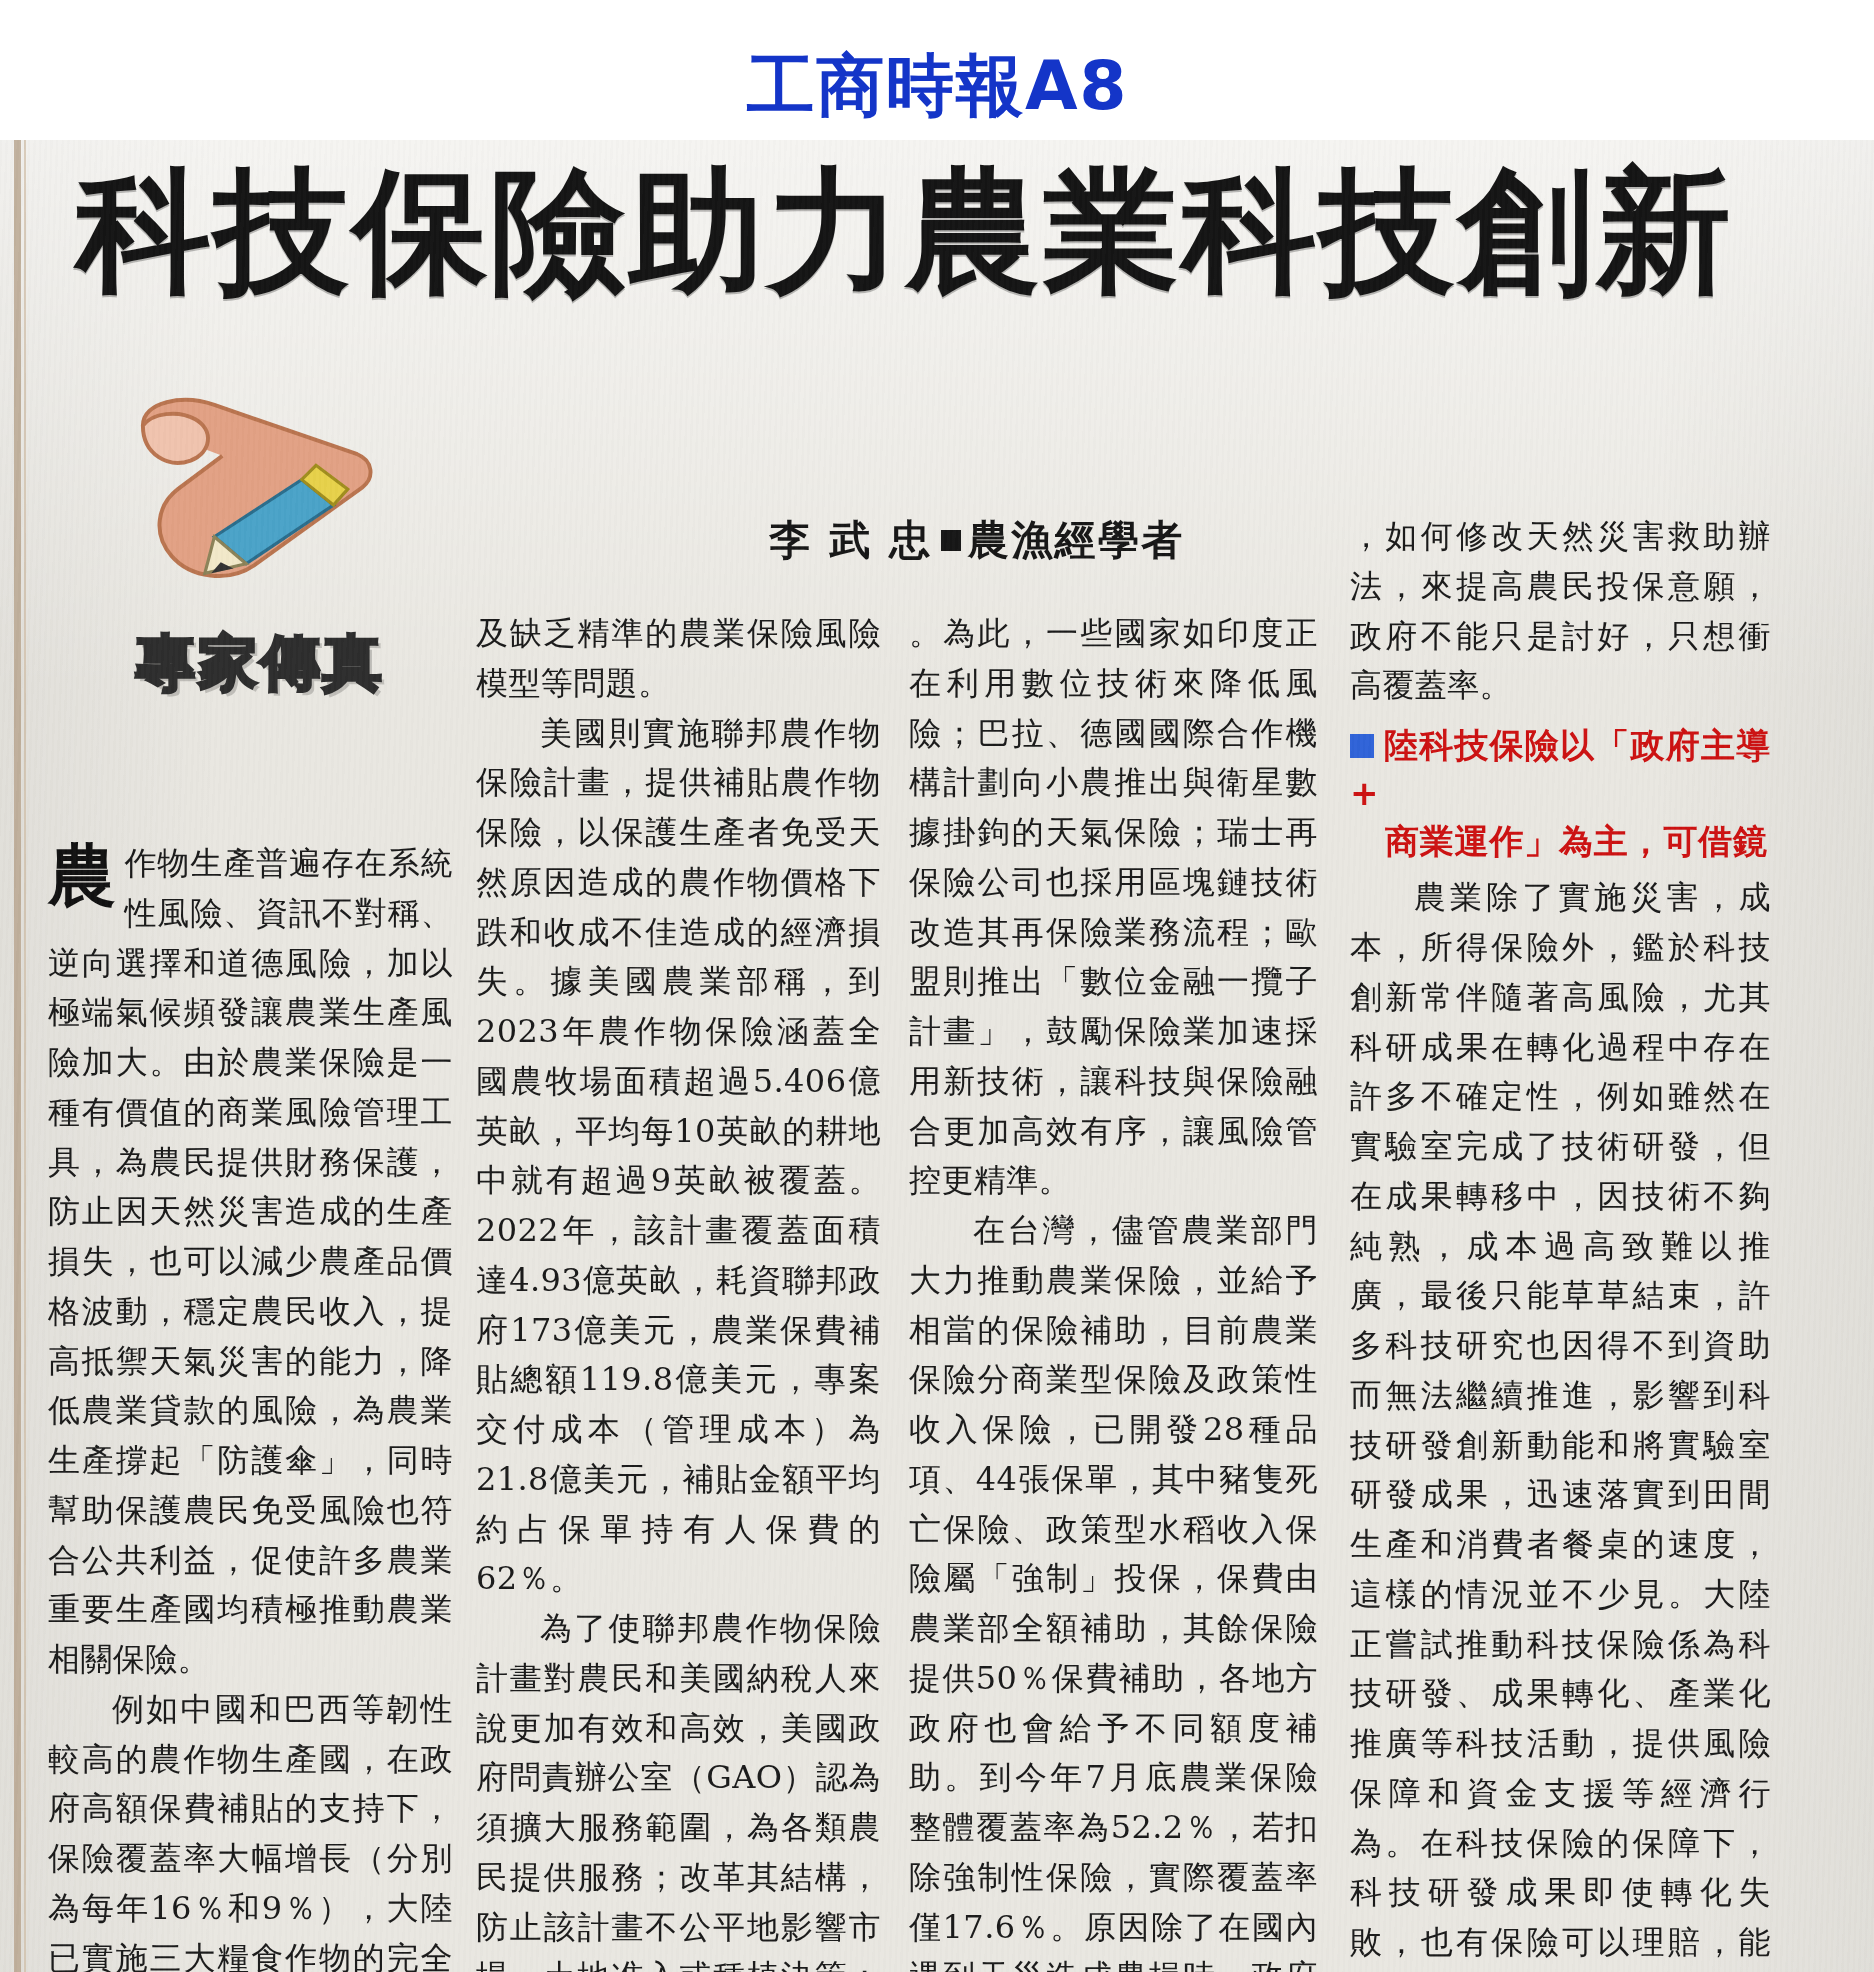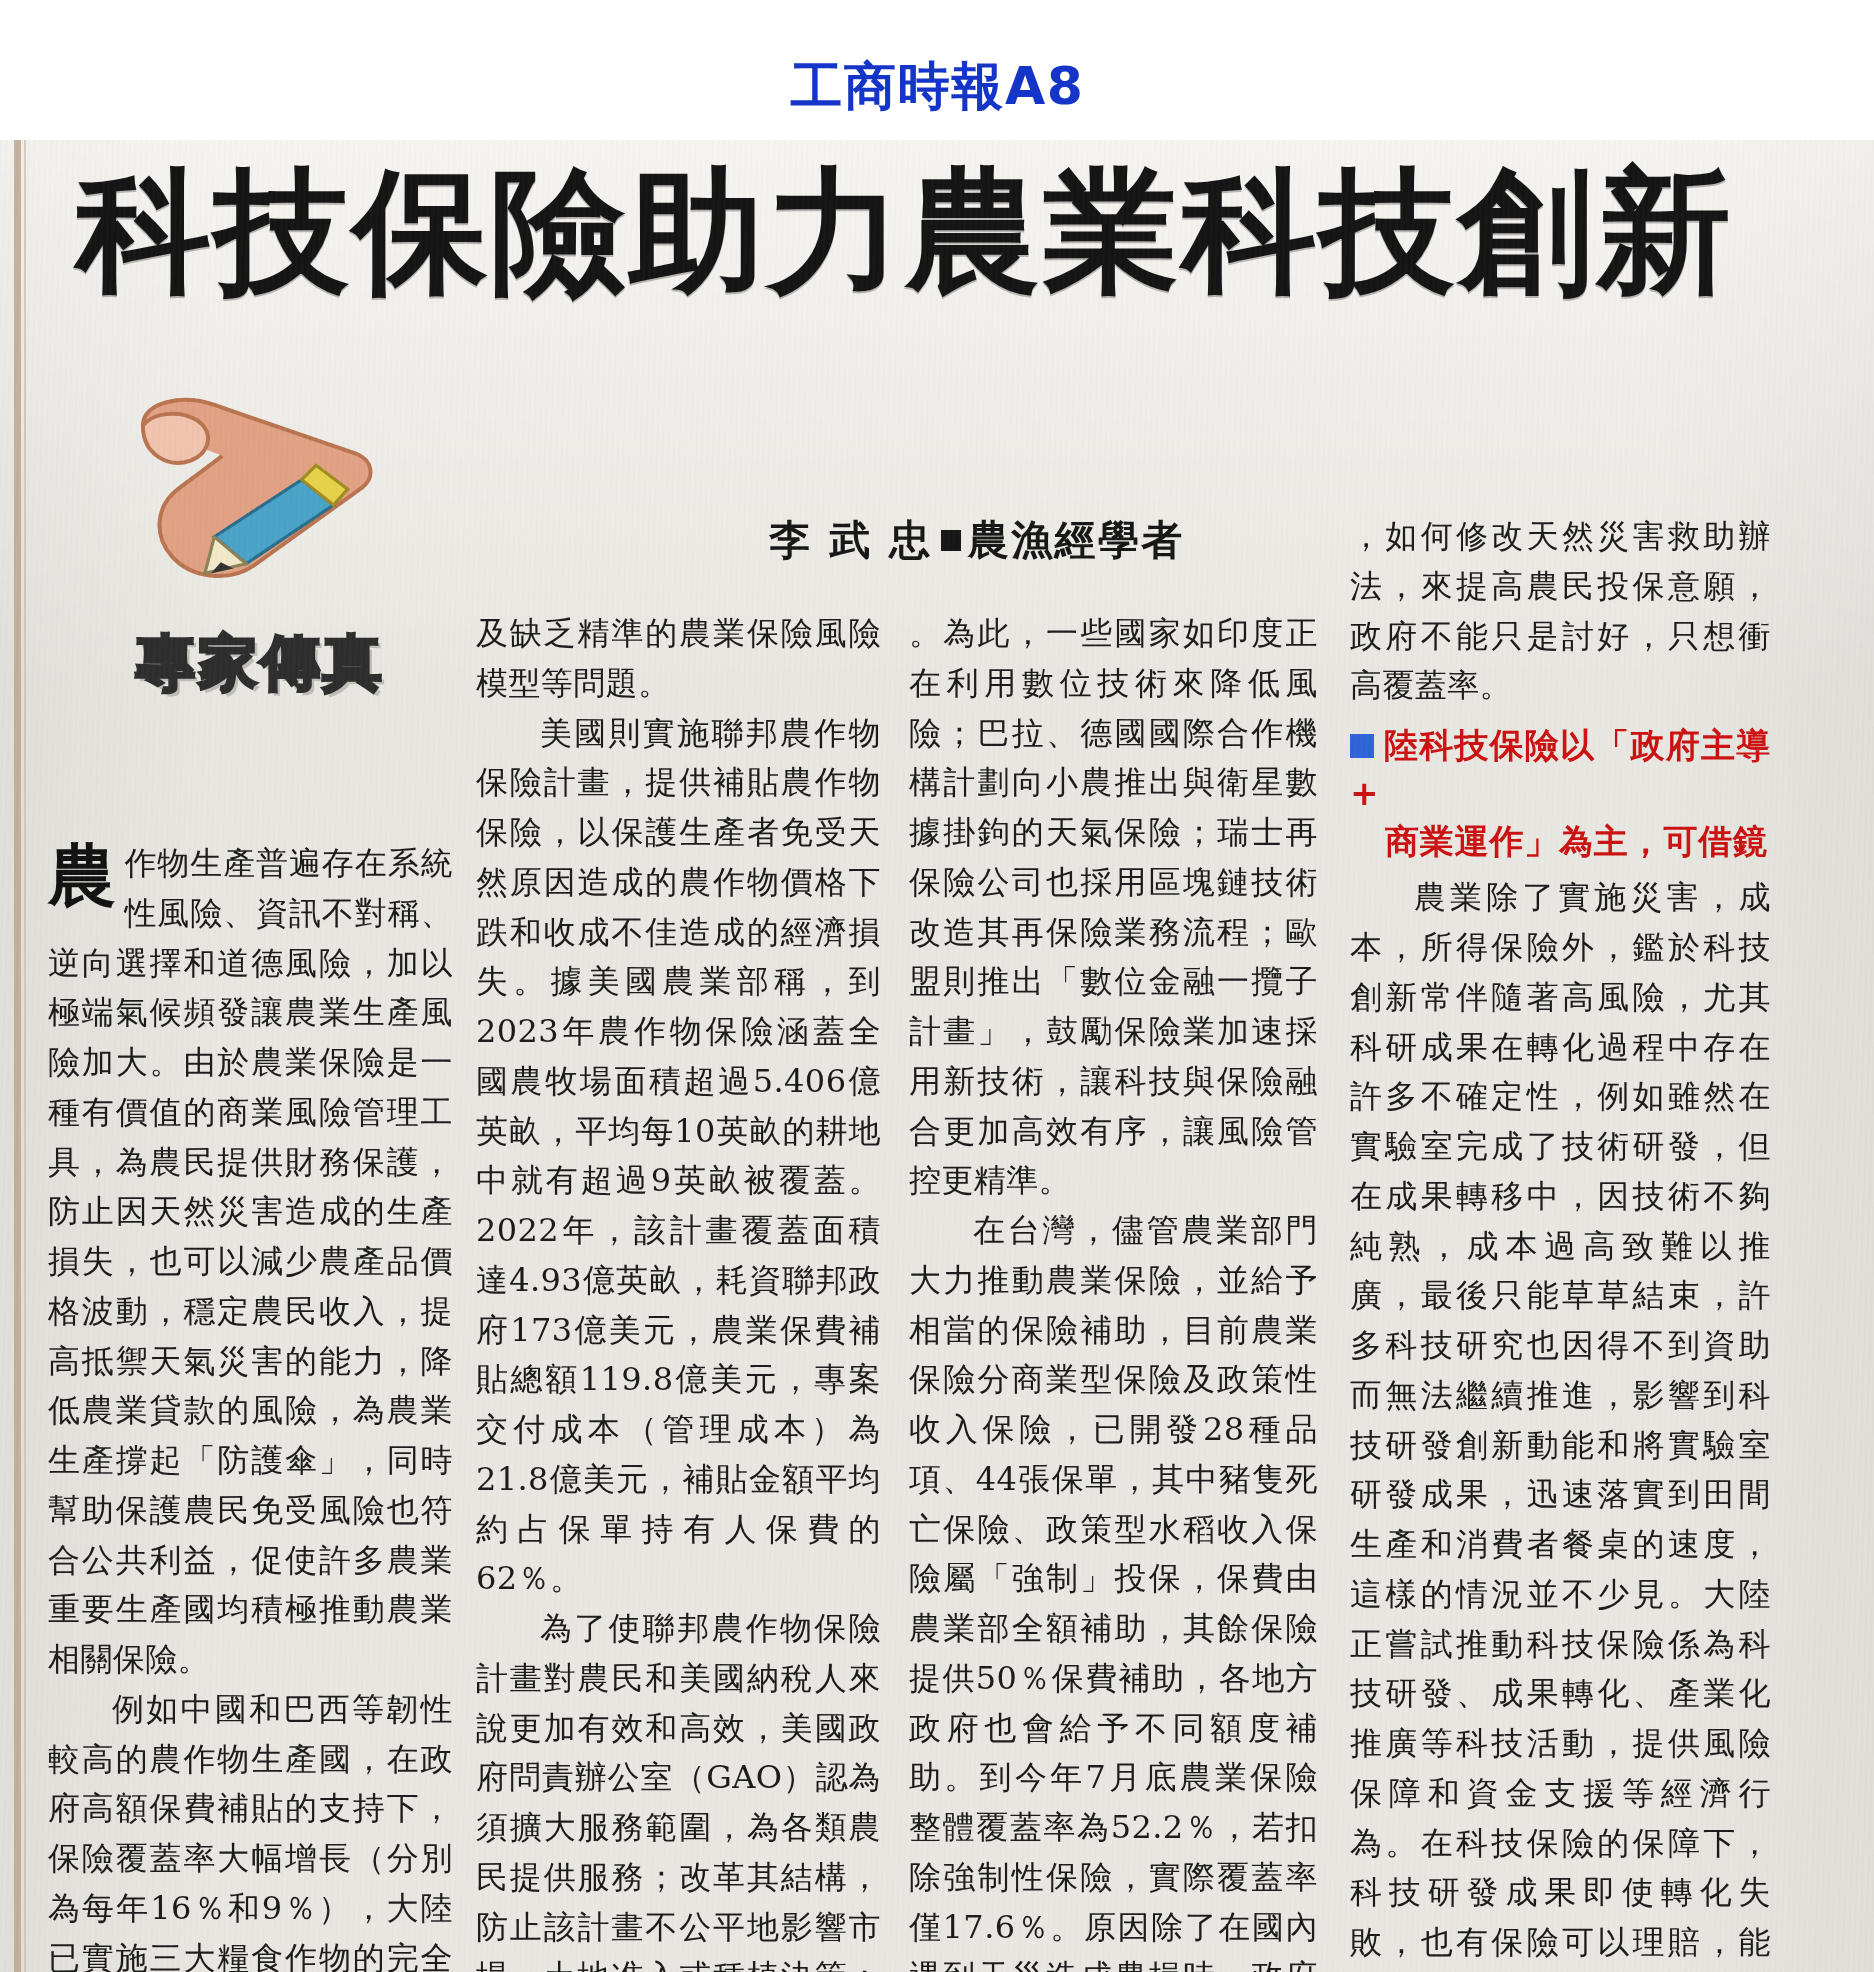--- a/index.html
+++ b/index.html
@@ -26,21 +26,21 @@
     width: 1875px;
     height: 140px;
     background: #ffffff;
     display: flex;
     align-items: center;
     justify-content: center;
   }
   .masthead-title {
     font-family: "DejaVu Sans", sans-serif;
     font-weight: bold;
-    font-size: 52px;
+    font-size: 68px;
     letter-spacing: 1.6px;
     color: #1435c8;
     line-height: 1;
     margin-top: 31px;
   }
   
   .newsprint {
     position: absolute;
     top: 140px;
     left: 0;

